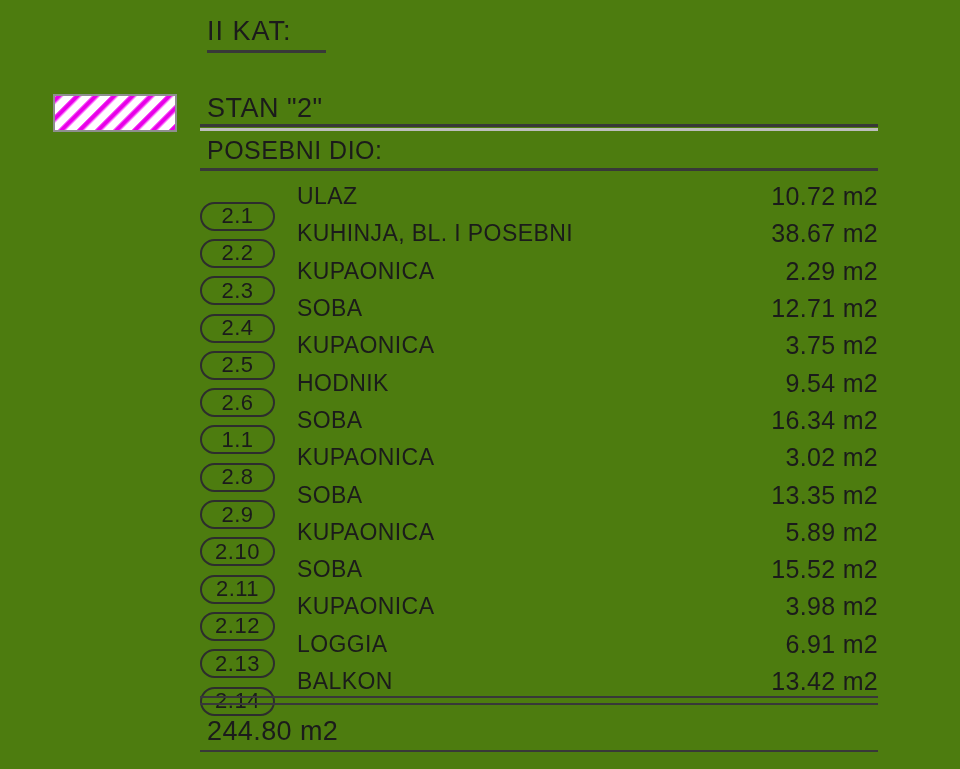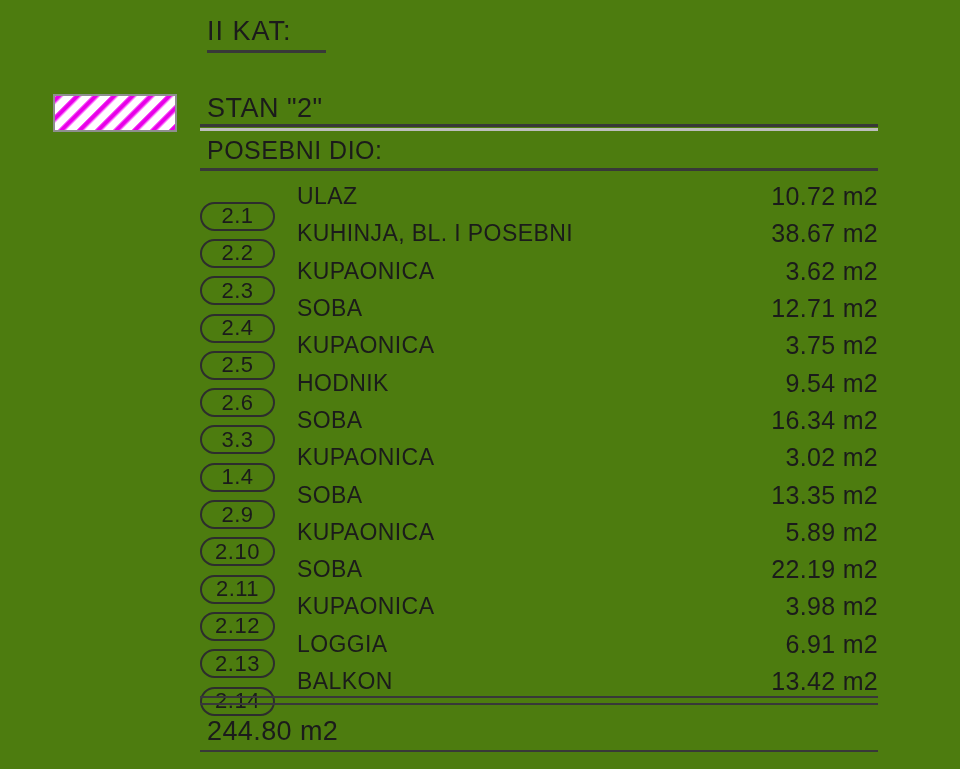--- a/index.html
+++ b/index.html
@@ -124,21 +124,21 @@
     <span class="area">38.67 m2</span>
   </div>
 
   <div class="row">
     <span class="pill-wrap">
       <span class="pill">
         <span>2.3</span>
       </span>
     </span>
     <span class="room">KUPAONICA</span>
-    <span class="area">3.62 m2</span>
+    <span class="area">2.29 m2</span>
   </div>
 
   <div class="row">
     <span class="pill-wrap">
       <span class="pill">
         <span>2.4</span>
       </span>
     </span>
     <span class="room">SOBA</span>
     <span class="area">12.71 m2</span>
@@ -160,31 +160,31 @@
         <span>2.6</span>
       </span>
     </span>
     <span class="room">HODNIK</span>
     <span class="area">9.54 m2</span>
   </div>
 
   <div class="row">
     <span class="pill-wrap">
       <span class="pill">
-        <span>3.3</span>
+        <span>1.1</span>
       </span>
     </span>
     <span class="room">SOBA</span>
     <span class="area">16.34 m2</span>
   </div>
 
   <div class="row">
     <span class="pill-wrap">
       <span class="pill">
-        <span>1.4</span>
+        <span>2.8</span>
       </span>
     </span>
     <span class="room">KUPAONICA</span>
     <span class="area">3.02 m2</span>
   </div>
 
   <div class="row">
     <span class="pill-wrap">
       <span class="pill">
         <span>2.9</span>
@@ -204,21 +204,21 @@
     <span class="area">5.89 m2</span>
   </div>
 
   <div class="row">
     <span class="pill-wrap">
       <span class="pill">
         <span>2.11</span>
       </span>
     </span>
     <span class="room">SOBA</span>
-    <span class="area">22.19 m2</span>
+    <span class="area">15.52 m2</span>
   </div>
 
   <div class="row">
     <span class="pill-wrap">
       <span class="pill">
         <span>2.12</span>
       </span>
     </span>
     <span class="room">KUPAONICA</span>
     <span class="area">3.98 m2</span>

